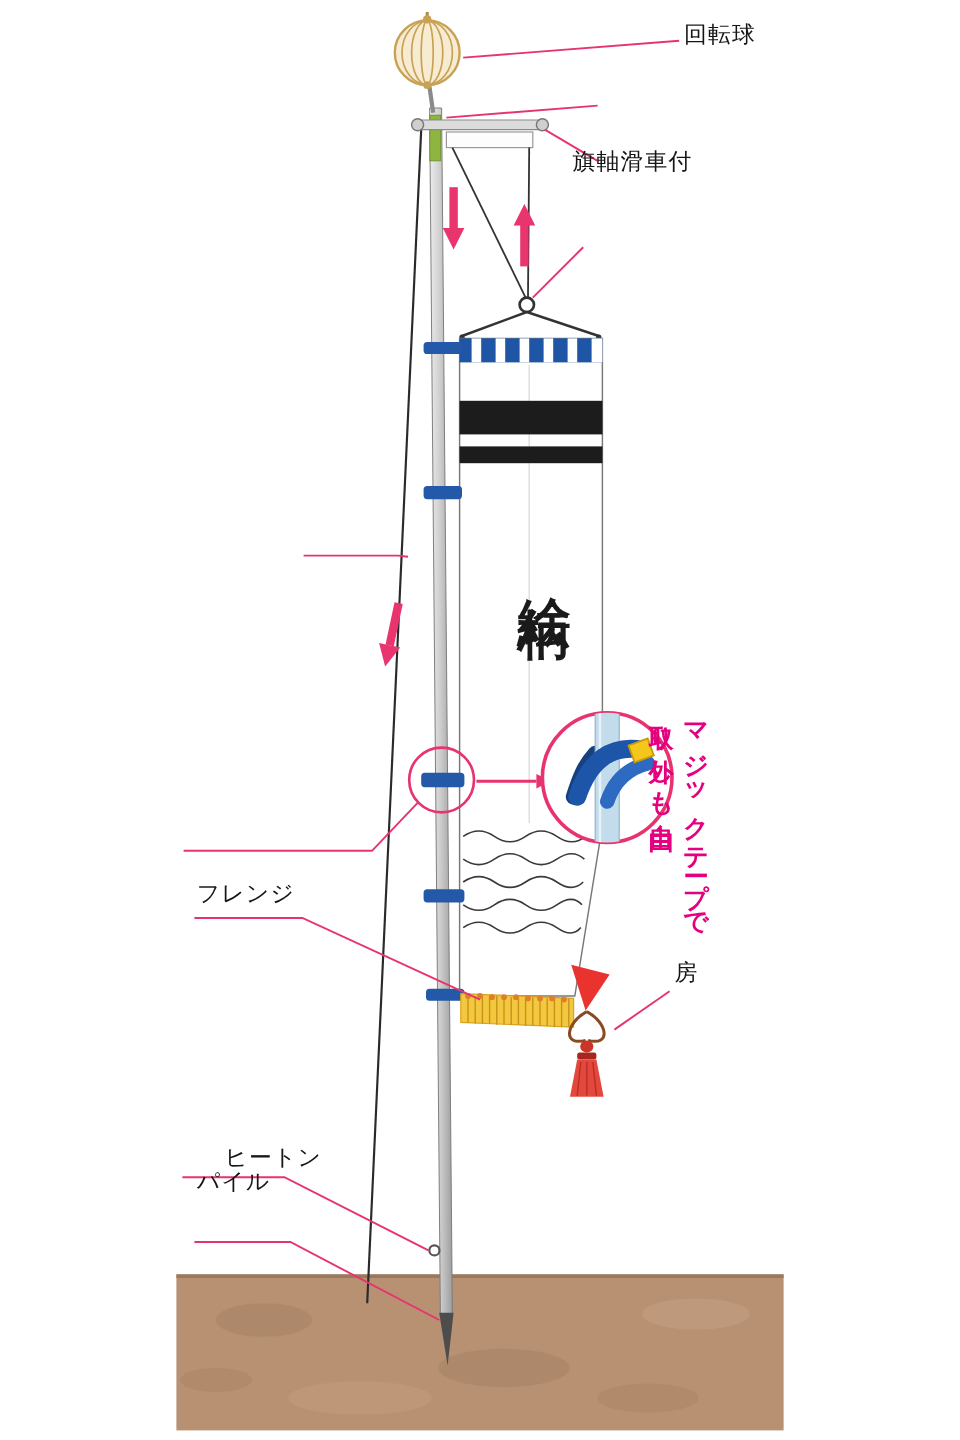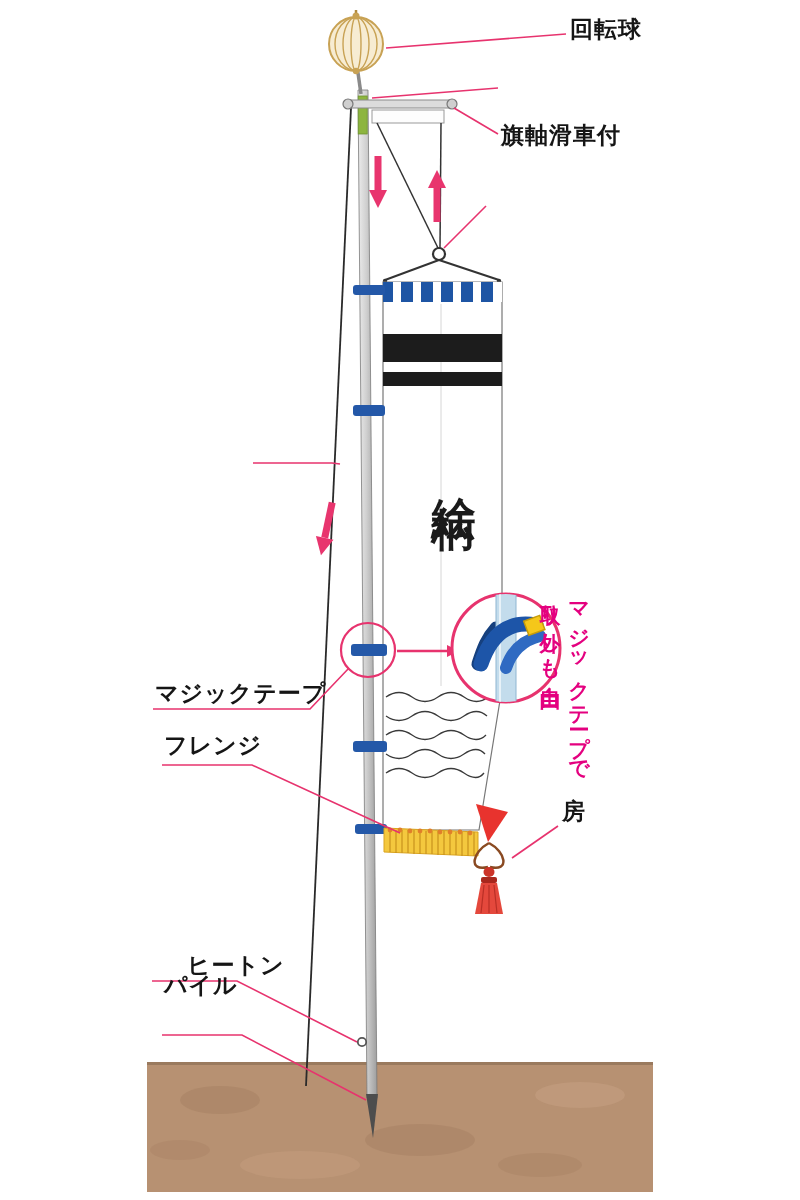--- a/index.html
+++ b/index.html
@@ -1,19 +1,19 @@
 <!DOCTYPE html>
 <html><head>
 <meta charset="utf-8">
 <style>
   html,body{margin:0;padding:0;background:#fff;}
   .canvas{position:relative;width:800px;height:1200px;background:#ffffff;overflow:hidden;
           font-family:"Liberation Sans", sans-serif;}
   .art{position:absolute;left:0;top:0;}
-  .label{position:absolute;font-size:23px;font-weight:700;color:#151515;
+  .label{position:absolute;font-size:19px;font-weight:400;color:#151515;
          letter-spacing:1px;white-space:nowrap;line-height:27px;}
   .design-text{position:absolute;writing-mode:vertical-rl;text-orientation:upright;
          font-family:"Liberation Serif", serif;font-size:44px;font-weight:600;color:#1a1a1a;
          letter-spacing:10px;}
   .note{position:absolute;writing-mode:vertical-rl;text-orientation:upright;
          color:#e4007f;font-size:21px;font-weight:700;line-height:26px;letter-spacing:2px;}
   .note div{margin-left:3px;}
 </style>
 </head>
 <body>
@@ -201,25 +201,24 @@
     <polyline points="162,765 252,765 400,833"></polyline>
     <line x1="558" y1="826" x2="512" y2="858"></line>
     <polyline points="152,981 237,981 357,1042"></polyline>
     <polyline points="162,1035 242,1035 366,1100"></polyline>
   </g>
 </svg>
 
 <div class="label" style="left:570px;top:16px;">回転球</div>
 
 
-<div class="label" style="left:501px;top:122px;">旗軸滑車付</div>
-
-
-
-<div class="label" style="left:155px;top:680px;">マジックテープ</div>
+<div class="label" style="left:477px;top:122px;">旗軸滑車付</div>
+
+
+
 
 <div class="label" style="left:164px;top:732px;">フレンジ</div>
 
 <div class="label" style="left:562px;top:798px;">房</div>
 
 <div class="label" style="left:152px;top:952px;margin-left:35px;">ヒートン</div>
 
 <div class="label" style="left:164px;top:972px;">パイル</div>
 
 <div class="design-text" style="left:424px;top:462px;height:180px;">絵柄</div>

